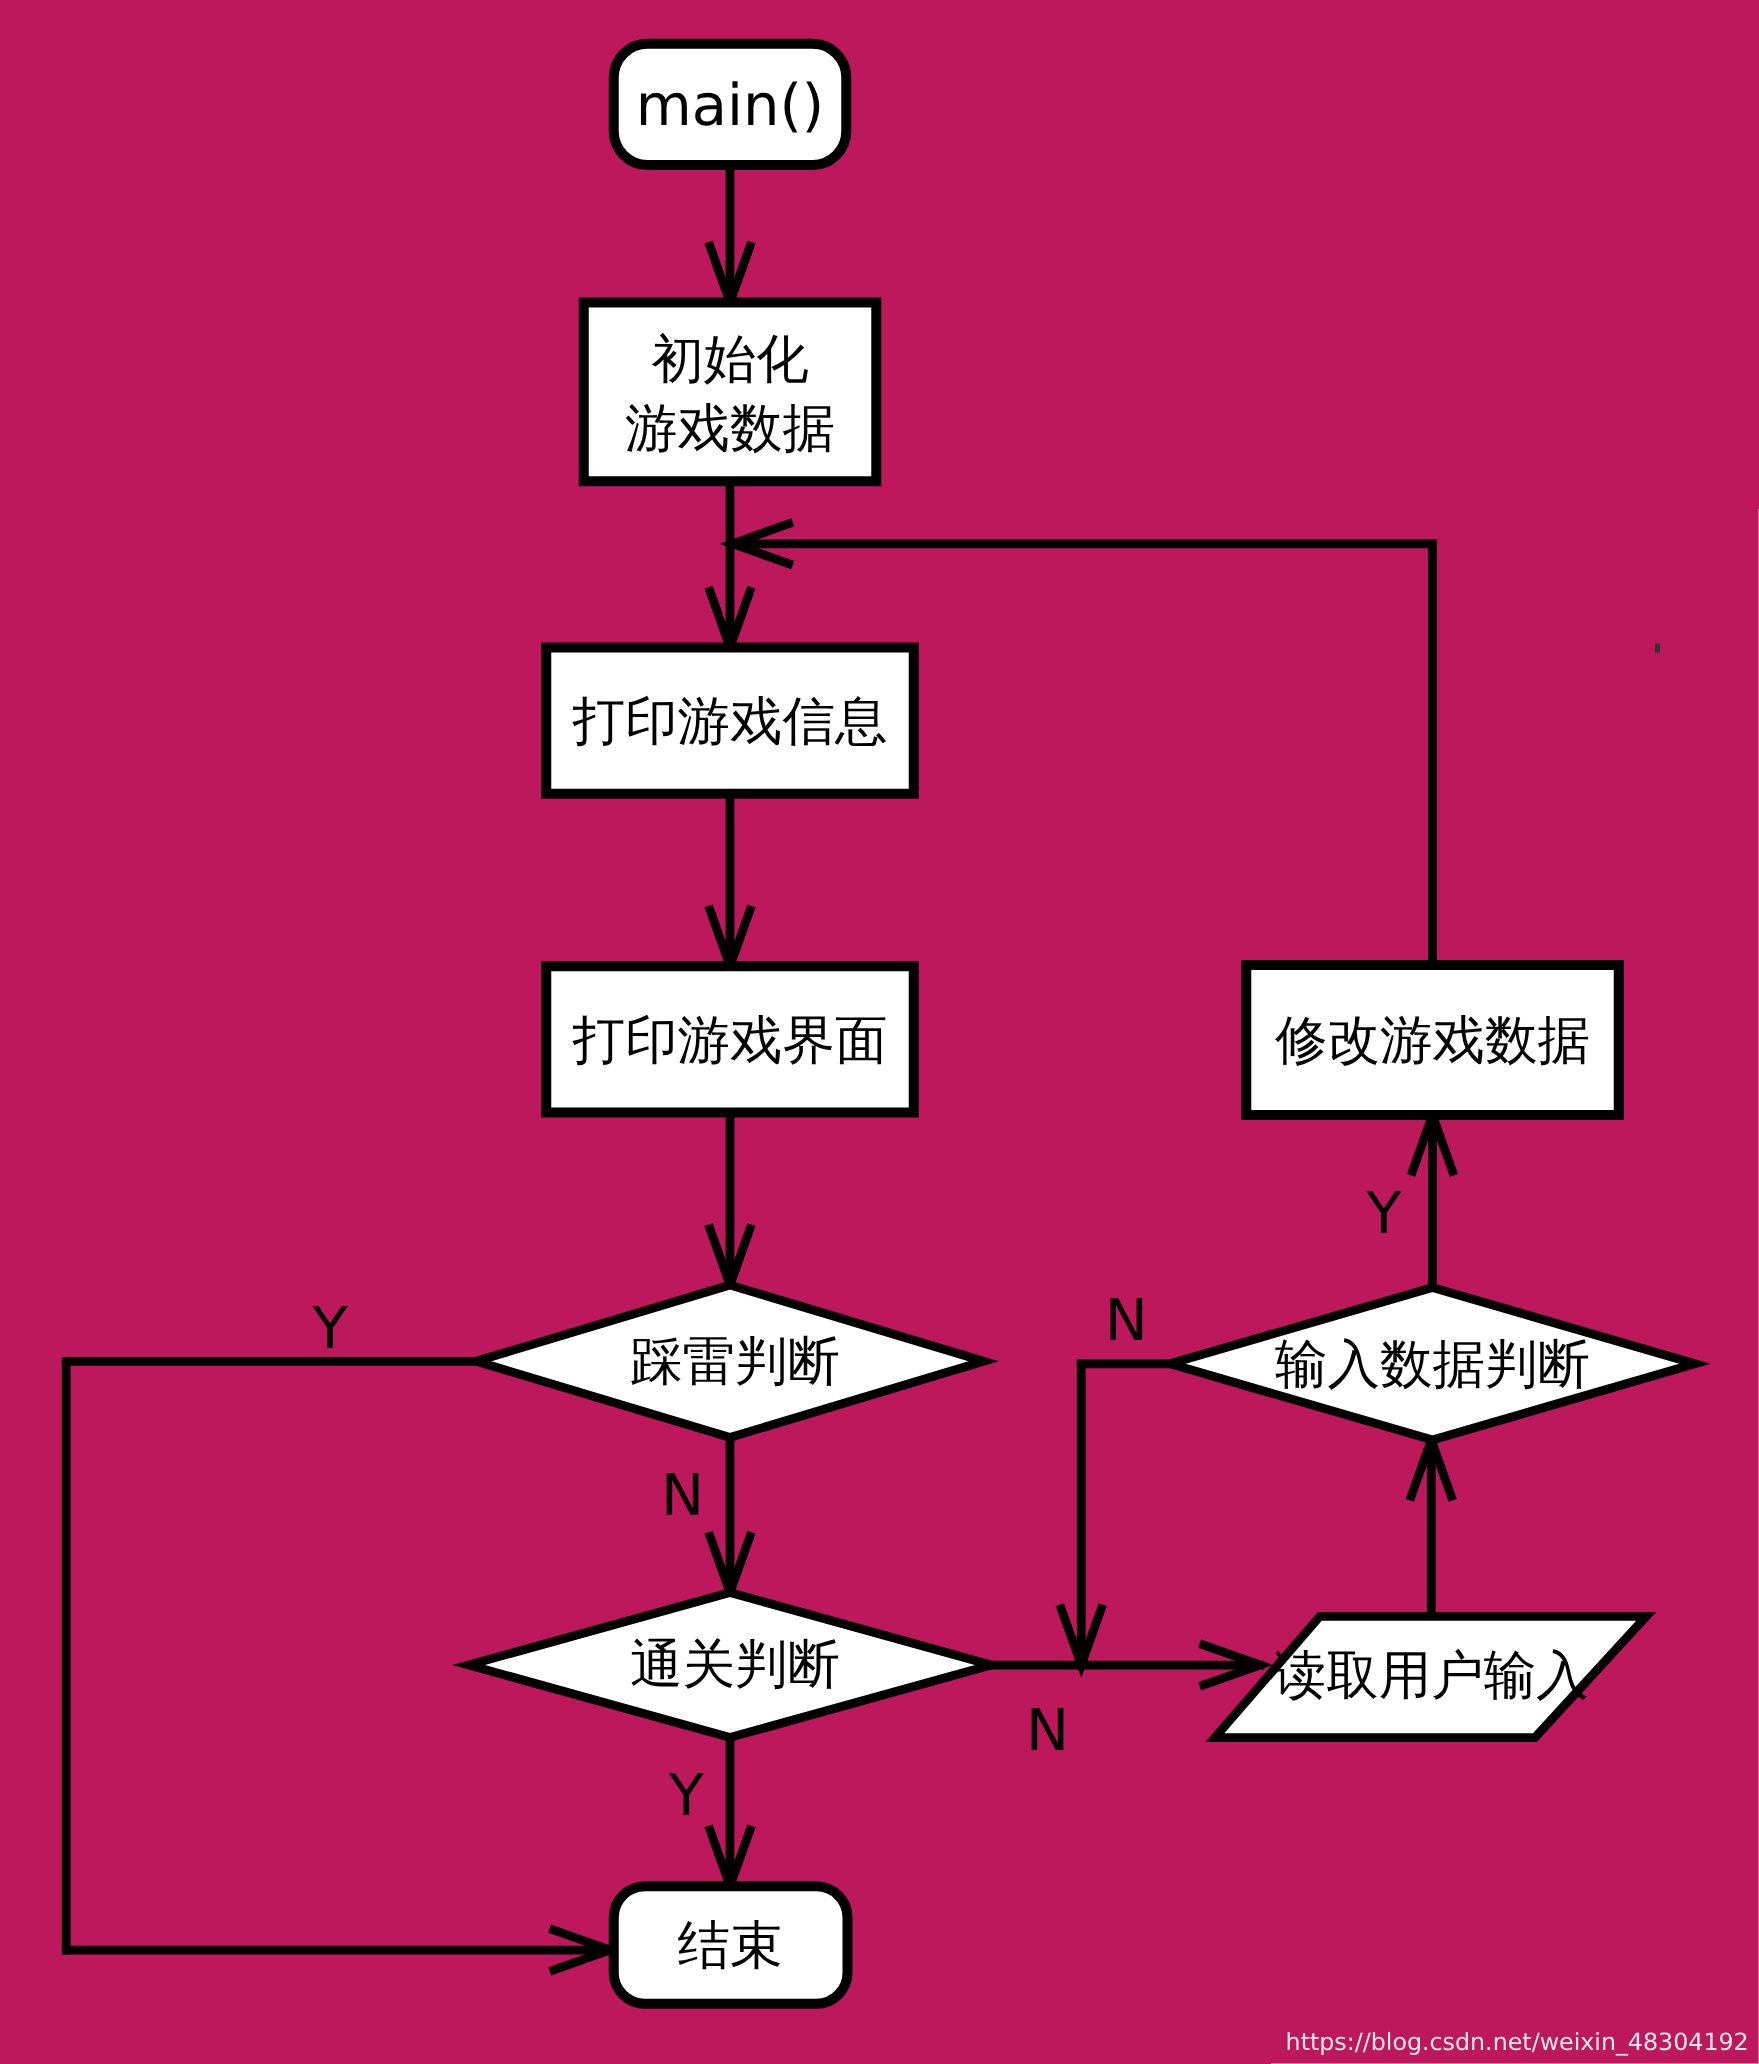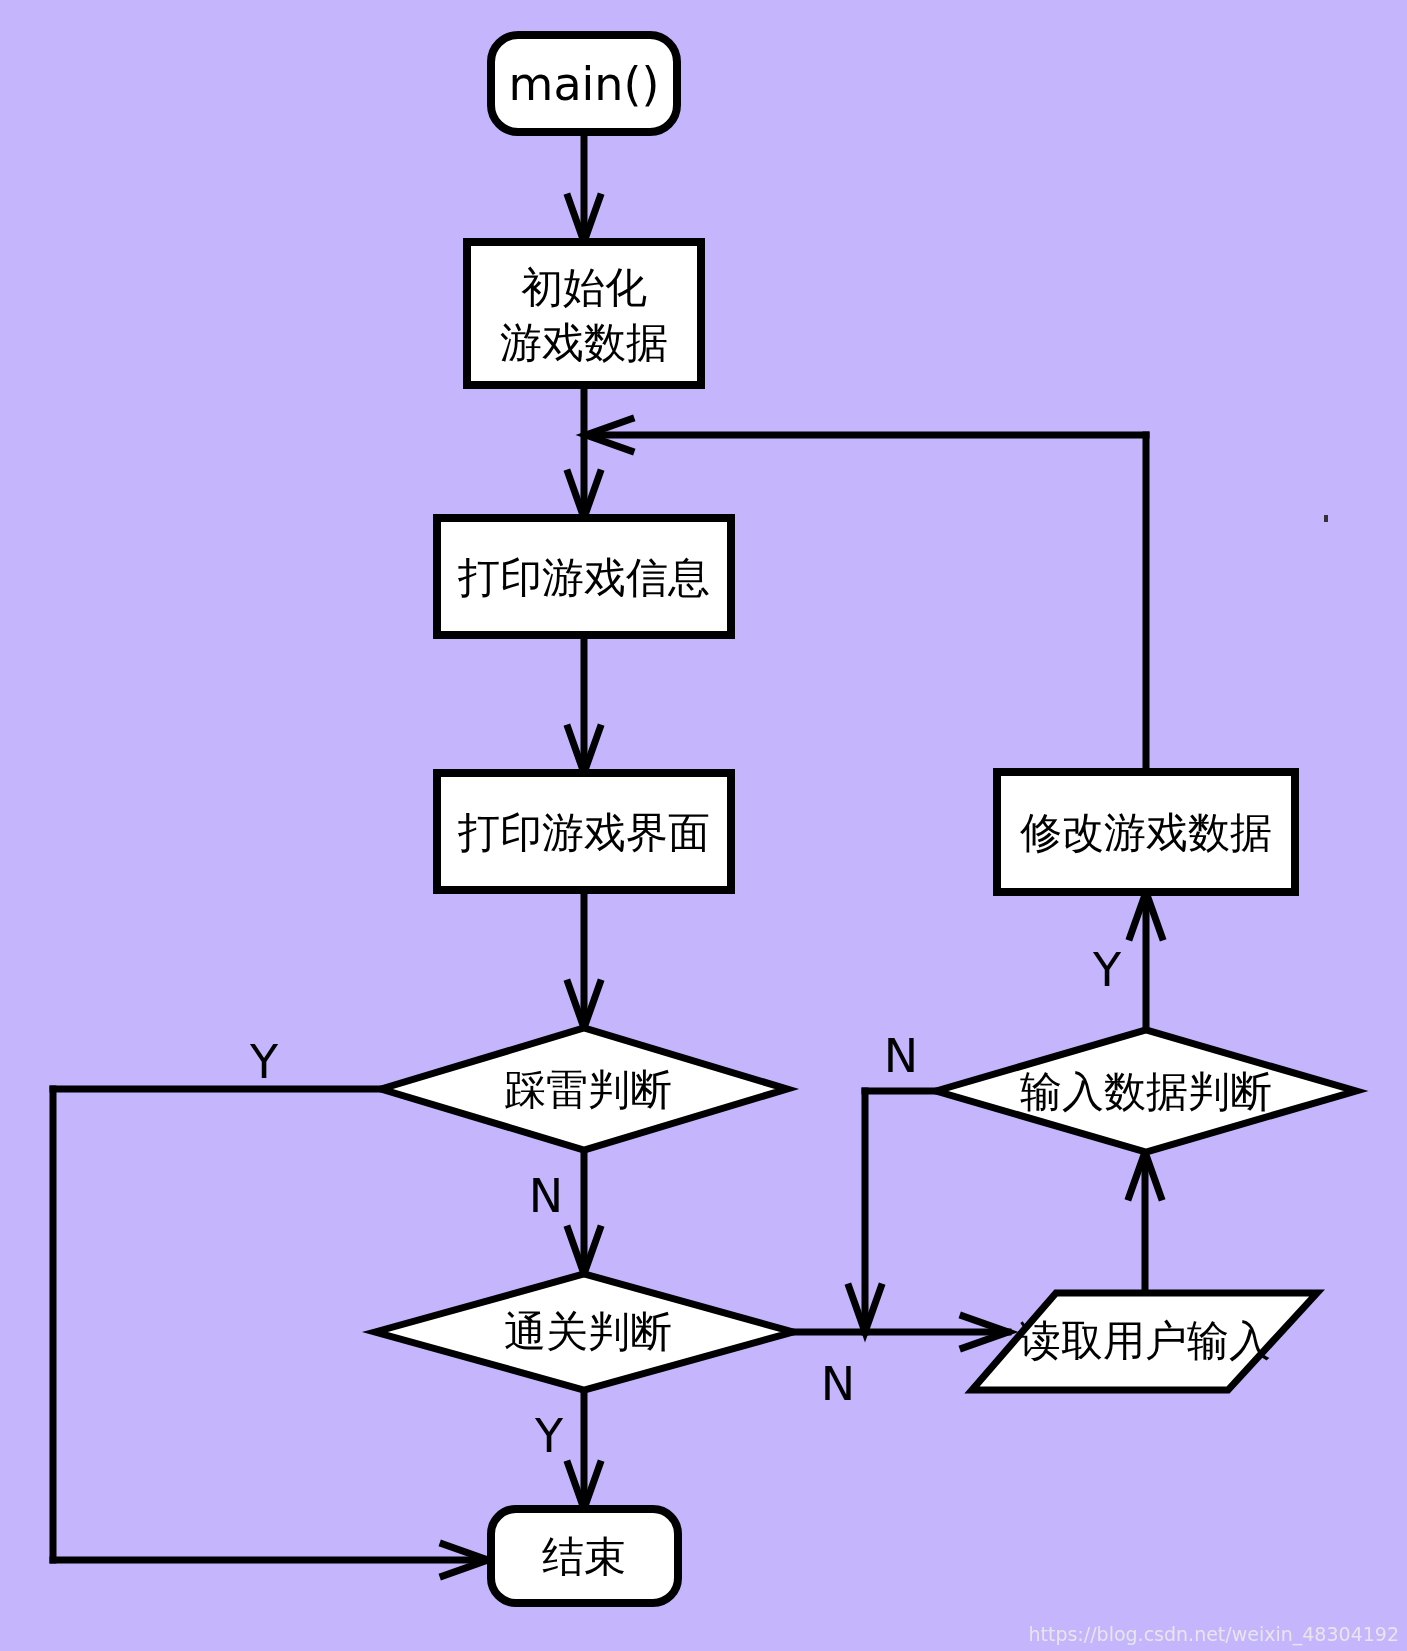--- a/index.html
+++ b/index.html
@@ -1,16 +1,16 @@
 <!DOCTYPE html>
 <html><head>
 <meta charset="utf-8">
 <style>
   html,body{margin:0;padding:0;background:#ffffff;}
-  .stage{position:relative;width:1407px;height:1651px;background:#c4b5fd;overflow:hidden;}
+  .stage{position:relative;width:1407px;height:1651px;background:#be185d;overflow:hidden;}
   svg{position:absolute;left:0;top:0;}
   .shape{fill:#ffffff;stroke:#000000;stroke-width:8;}
   .thin{fill:#ffffff;stroke:#000000;stroke-width:7;}
   .edge{stroke:#000000;stroke-width:7;fill:none;stroke-linecap:square;}
   .ah{stroke:#000000;stroke-width:7;fill:none;stroke-linecap:square;stroke-linejoin:miter;}
   .node-label{font-family:"DejaVu Sans","Liberation Sans",sans-serif;font-size:42px;fill:#000000;
     text-anchor:middle;dominant-baseline:central;}
   .code-label{font-family:"DejaVu Sans","Liberation Sans",sans-serif;font-size:46px;fill:#000000;
     text-anchor:middle;dominant-baseline:central;}
   .branch-label{font-family:"DejaVu Sans","Liberation Sans",sans-serif;font-size:46px;fill:#000000;

